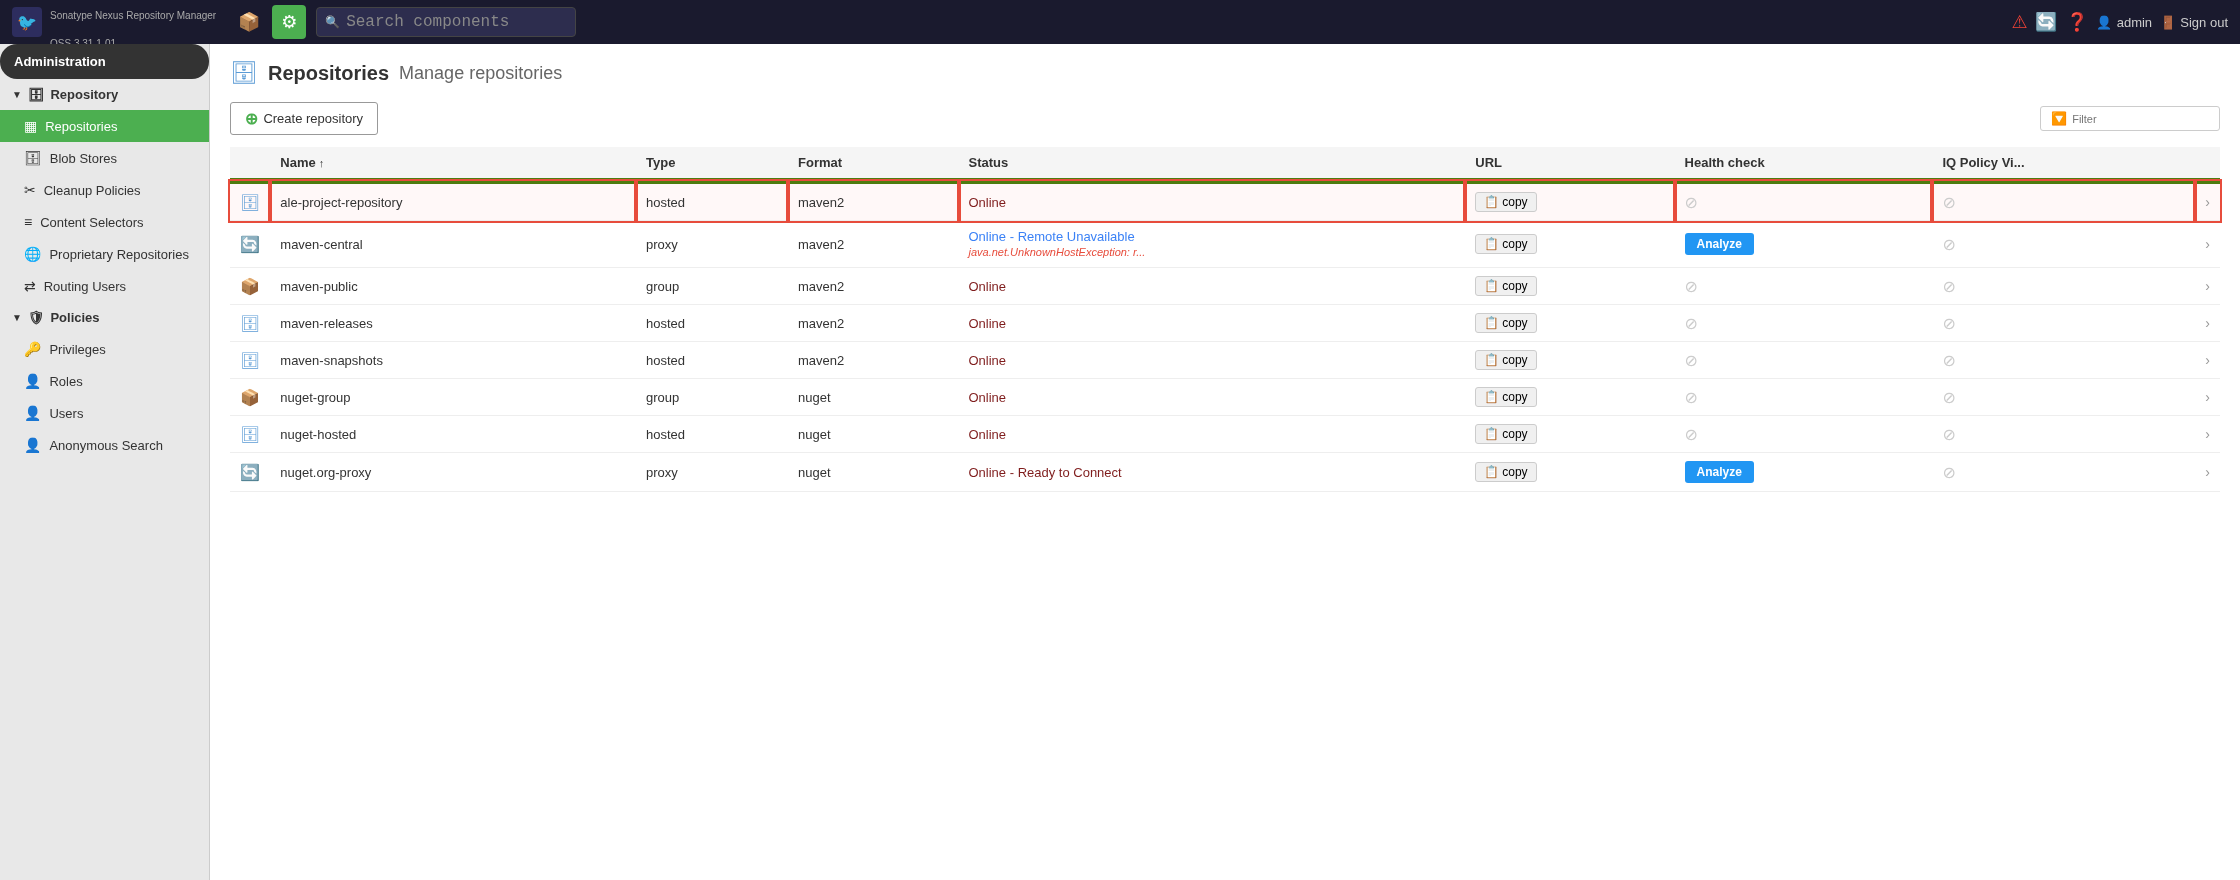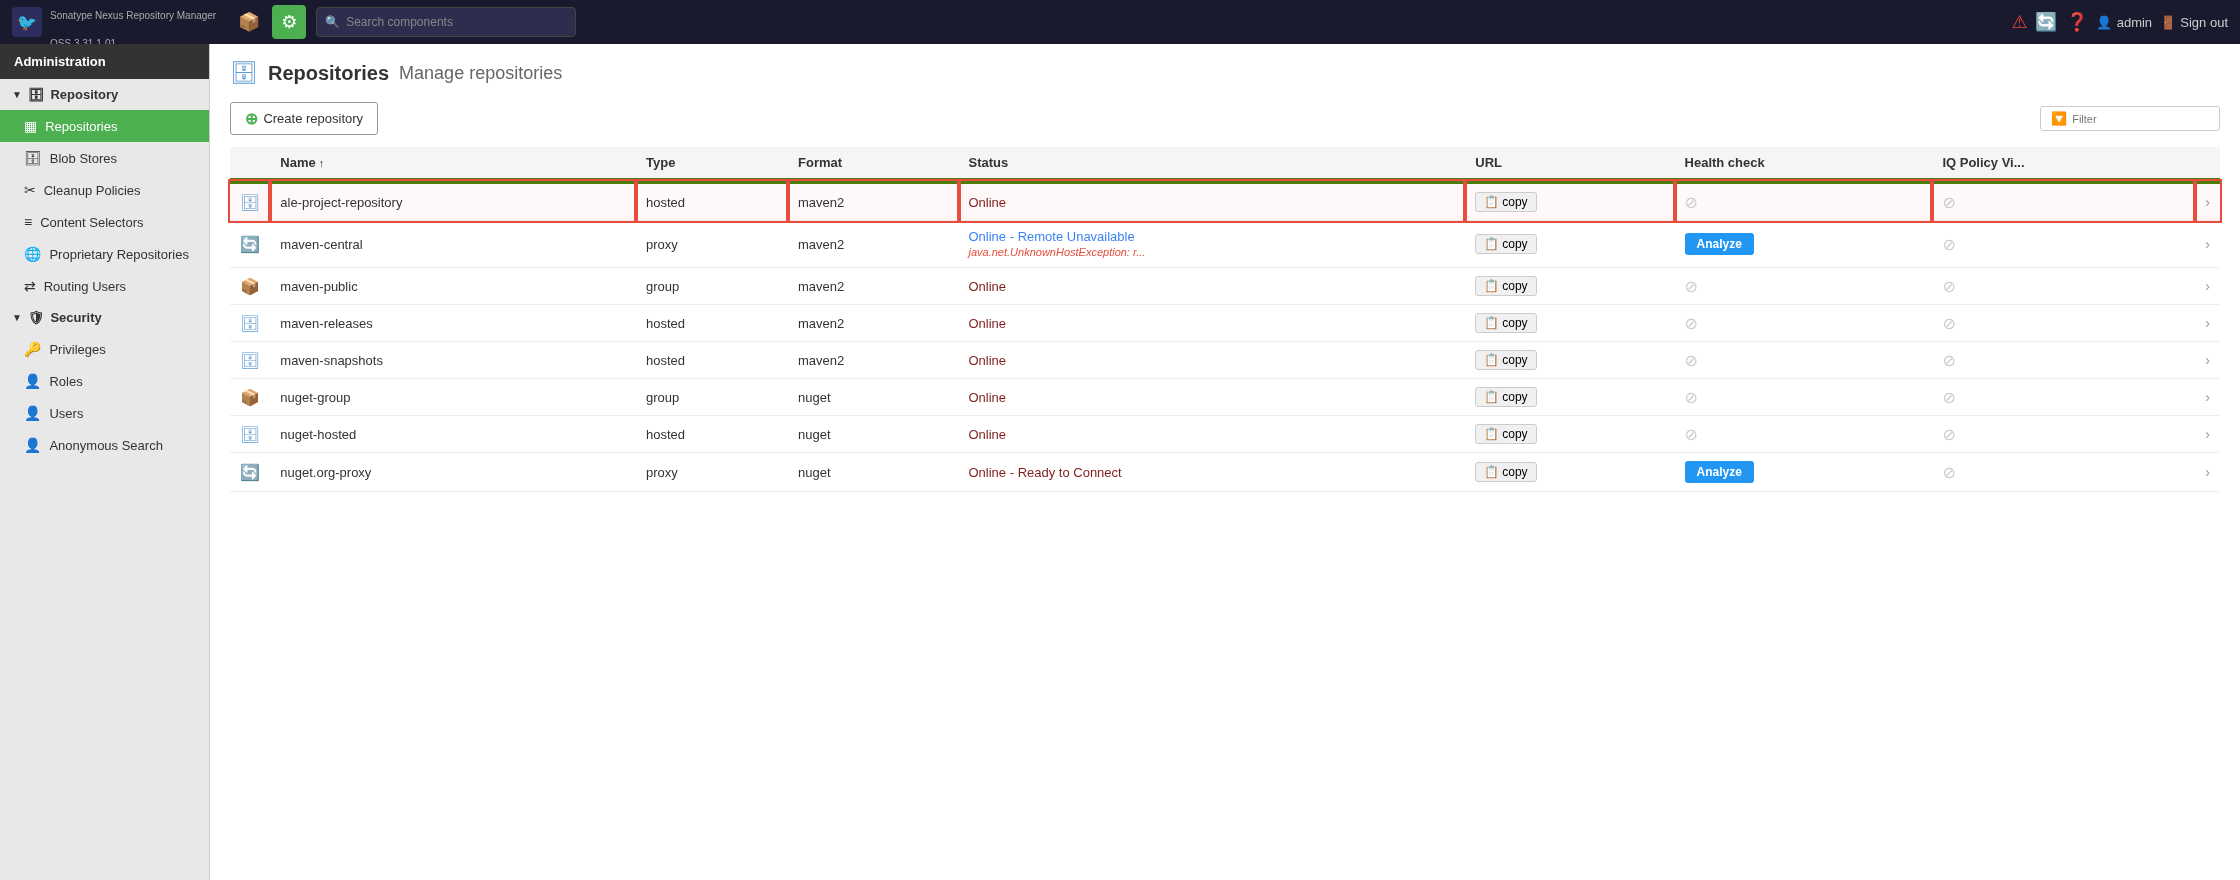--- a/index.html
+++ b/index.html
@@ -47,23 +47,24 @@
       display: flex; align-items: center;
       padding: 0 8px;
       gap: 6px;
       color: #aaa;
       font-size: 12px;
     }
     .topnav-search input {
       background: transparent;
       border: none;
       color: #e5e5e5;
-      font-size: 12px;
+      font-size: 16px;
       outline: none;
       width: 100%;
+      font-family: Liberation Mono, monospace;
     }
     .topnav-search input::placeholder { color: #888; }
     .topnav-spacer { flex: 1; }
     .topnav-right { display: flex; align-items: center; gap: 8px; }
     .topnav-alert { color: #f44336; font-size: 18px; }
     .topnav-refresh { color: #ccc; font-size: 18px; cursor: pointer; }
     .topnav-help { color: #ccc; font-size: 18px; cursor: pointer; }
     .topnav-user { display: flex; align-items: center; gap: 4px; color: #ccc; font-size: 13px; }
     .topnav-signout { display: flex; align-items: center; gap: 4px; color: #ccc; font-size: 13px; cursor: pointer; }
 
@@ -77,20 +78,21 @@
       border-right: 1px solid #ccc;
       overflow-y: auto;
       flex-shrink: 0;
     }
     .sidebar-admin-header {
       background: #333;
       color: #fff;
       padding: 10px 14px;
       font-size: 13px;
       font-weight: bold;
+      border-radius: 17px;
     }
     .sidebar-section-header {
       display: flex; align-items: center; gap: 6px;
       padding: 8px 12px;
       font-size: 13px;
       font-weight: bold;
       color: #333;
       cursor: pointer;
     }
     .sidebar-section-header .arrow { font-size: 10px; }
@@ -274,21 +276,21 @@
       <span>Proprietary Repositories</span>
     </div>
     <div class="sidebar-item">
       <span class="icon">⇄</span>
       <span>Routing Users</span>
     </div>
 
     <div class="sidebar-section-header">
       <span class="arrow">▼</span>
       <span>🛡</span>
-      <span>Security</span>
+      <span>Policies</span>
     </div>
 
     <div class="sidebar-item">
       <span class="icon">🔑</span>
       <span>Privileges</span>
     </div>
     <div class="sidebar-item">
       <span class="icon">👤</span>
       <span>Roles</span>
     </div>

